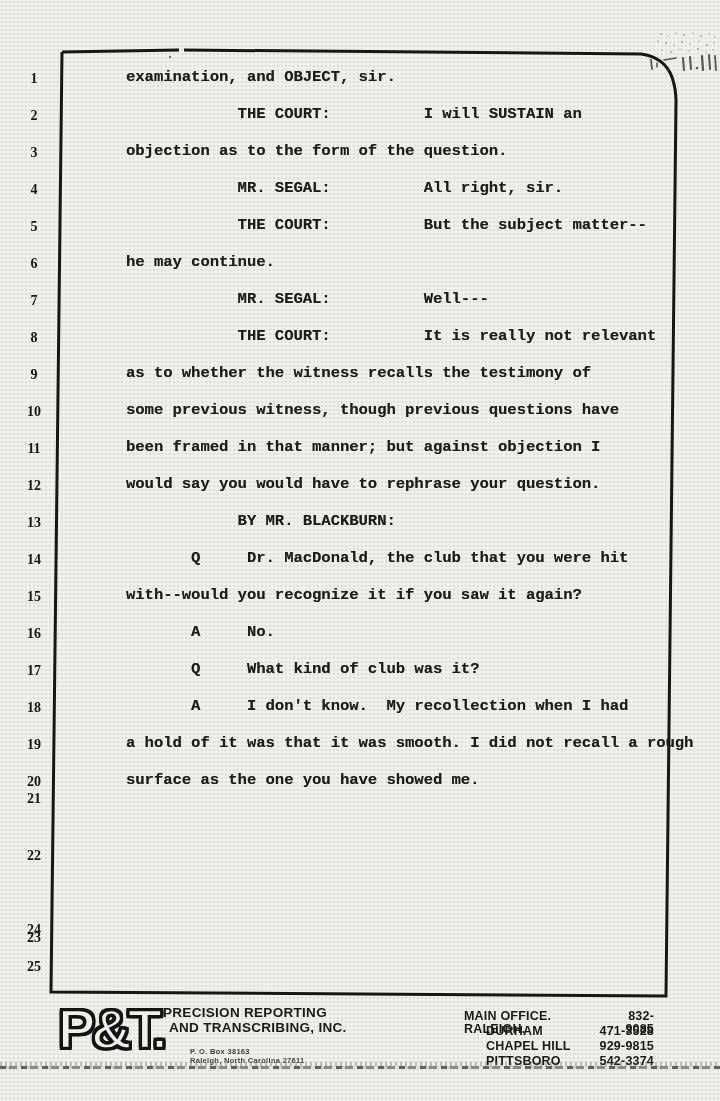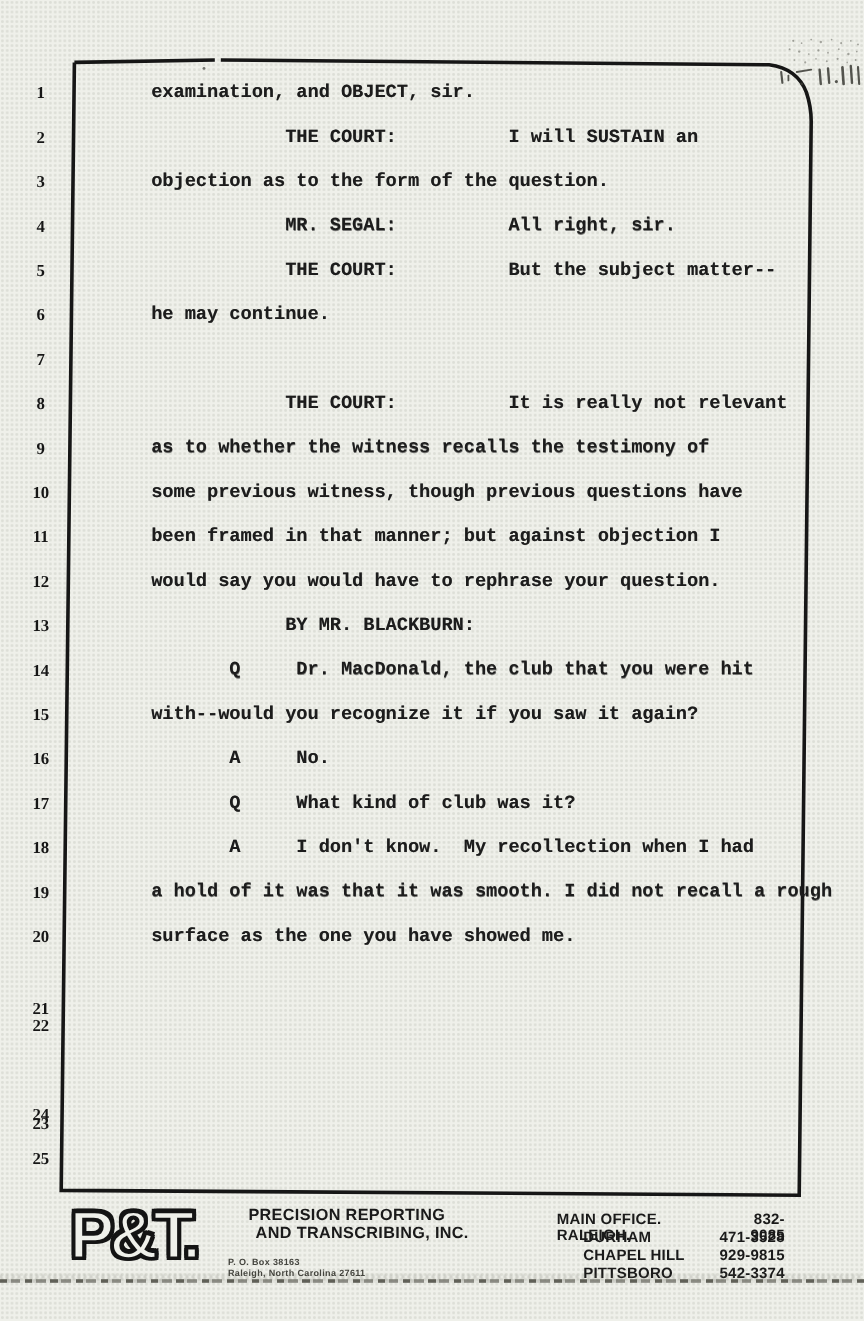--- a/index.html
+++ b/index.html
@@ -39,21 +39,20 @@
     -webkit-text-stroke:2.5px #141414;
     text-shadow:
       2px 0 #141414,-2px 0 #141414,0 2px #141414,0 -2px #141414,
       2px 2px #141414,-2px -2px #141414,2px -2px #141414,-2px 2px #141414;
   }
   .company{
     position:absolute;left:163px;top:8px;
     font-family:"Liberation Sans","DejaVu Sans",sans-serif;
     font-weight:bold;font-size:13.5px;line-height:14.5px;letter-spacing:0.3px;
     color:#1a1a1a;
-    margin-left:44px;
   }
   .company .line2{padding-left:6px;}
   .address{
     position:absolute;left:190px;top:49px;
     font-family:"Liberation Sans","DejaVu Sans",sans-serif;
     font-weight:bold;font-size:7.5px;line-height:9px;color:#44443e;
     filter:blur(0.4px);letter-spacing:0.3px;
   }
   .phones{
     position:absolute;left:464px;top:12px;width:190px;
@@ -150,20 +149,21 @@
       <div class="t-line" style="top: 216px;">
         <span class="t-num">5</span>
         <span class="t-text">            THE COURT:          But the subject matter--</span>
       </div>
       <div class="t-line" style="top: 253px;">
         <span class="t-num">6</span>
         <span class="t-text">he may continue.</span>
       </div>
       <div class="t-line" style="top: 290px;">
         <span class="t-num">7</span>
+        <span class="t-text">            MR. SEGAL:          Well---</span>
       </div>
       <div class="t-line" style="top: 327px;">
         <span class="t-num">8</span>
         <span class="t-text">            THE COURT:          It is really not relevant</span>
       </div>
       <div class="t-line" style="top: 364px;">
         <span class="t-num">9</span>
         <span class="t-text">as to whether the witness recalls the testimony of</span>
       </div>
       <div class="t-line" style="top: 401px;">
@@ -203,21 +203,21 @@
         <span class="t-text">       A     I don't know.  My recollection when I had</span>
       </div>
       <div class="t-line" style="top: 734px;">
         <span class="t-num">19</span>
         <span class="t-text">a hold of it was that it was smooth. I did not recall a rough</span>
       </div>
       <div class="t-line" style="top: 771px; padding-left: 40px;">
         <span class="t-num">20</span>
         <span class="t-text">surface as the one you have showed me.</span>
       </div>
-      <div class="t-line" style="top: 831px;">
+      <div class="t-line" style="top: 788px;">
         <span class="t-num">21</span>
         <span class="t-text"></span>
       </div>
       <div class="t-line" style="top: 845px;">
         <span class="t-num">22</span>
         <span class="t-text"></span>
       </div>
       <div class="t-line" style="top: 927px; padding-left: 44px;">
         <span class="t-num">23</span>
         <span class="t-text"></span>

